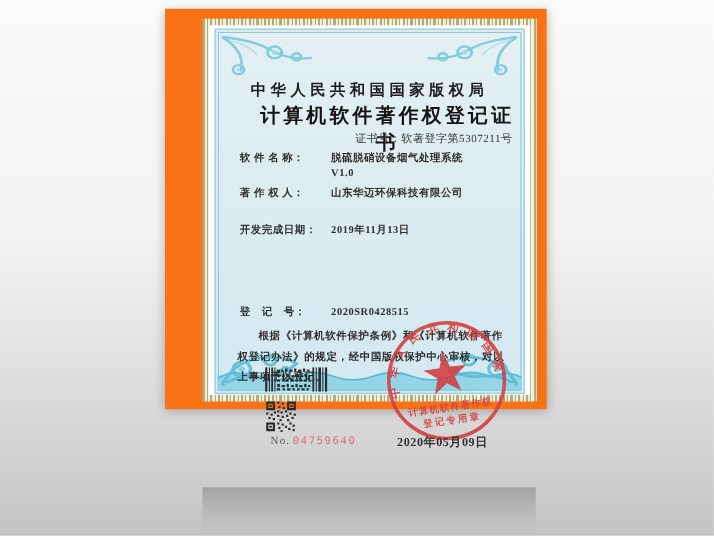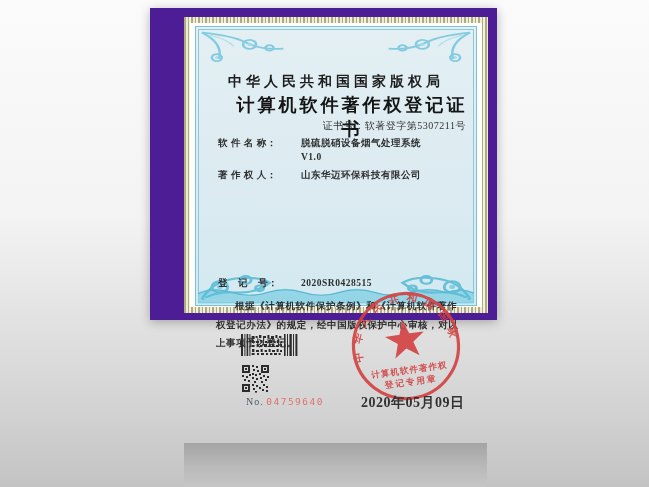--- a/index.html
+++ b/index.html
@@ -5,22 +5,22 @@
   * { margin:0; padding:0; box-sizing:border-box; }
   html,body { width:649px; height:487px; overflow:hidden; }
   body {
     font-family:"Liberation Serif","DejaVu Serif",serif;
     background:linear-gradient(180deg,#fbfbfb 0%,#f3f3f3 45%,#d2d2d2 85%,#c3c3c3 100%);
     position:relative;
   }
   .scene { position:absolute; inset:0; }
 
   .certificate {
-    position:absolute; left:150px; top:8px; width:347px; height:312px;
-    background:#4c1d95; box-shadow:0 2px 10px rgba(0,0,0,.28);
+    position:absolute; left:150px; top:8px; width:347px; height:364px;
+    background:#f97316; box-shadow:0 2px 10px rgba(0,0,0,.28);
   }
   .reflection {
     position:absolute; left:184px; top:443px; width:303px; height:44px;
     background:linear-gradient(180deg,#9e9e9e 0%,#b8b8b8 55%,#c6c6c6 100%);
     filter:blur(.4px); opacity:.85;
   }
   .tan-frame {
     position:absolute; left:34px; top:9px; right:9px; bottom:7px;
     background:repeating-linear-gradient(90deg,#aeab80 0 2px,#efecd6 2px 4px,#aeab80 4px 5px,#f4f1df 5px 7px);
   }
@@ -53,21 +53,21 @@
 
   .barcode { position:absolute; left:45px; top:306px; width:58px; height:24px; }
   .qrcode  { position:absolute; left:45px; top:337px; width:29px; height:29px; }
 
   .serial { position:absolute; left:30px; top:369px; font-size:10px; white-space:nowrap; }
   .serial .no-lab { color:#4a5a60; letter-spacing:1px;padding-left:20px; }
   .serial .no-num { color:#e0716c; letter-spacing:1.5px; font-family:"DejaVu Sans Mono",monospace; font-size:9.5px;margin-top:15px; }
 
   .seal { position:absolute; left:154px; top:263px; width:112px; height:112px; opacity:.9;
     transform:rotate(-8deg); }
-  .date { position:absolute; left:165px; top:367px; font-size:14px; font-weight:bold;
+  .date { position:absolute; left:165px; top:367px; font-size:11px; font-weight:bold;
     color:#323232; letter-spacing:.5px; z-index:5; }
 </style>
 </head>
 <body>
 
 <div class="scene">
   <div class="reflection"></div>
 
   <div class="certificate">
     <div class="tan-frame">
@@ -122,20 +122,23 @@
       </div>
 
       <div class="row" style="top:110px">
         <span class="lab">软 件 名 称：</span><span class="val">脱硫脱硝设备烟气处理系统</span>
       </div>
       <div class="row cont" style="top:124px">
         <span class="lab">软 件 名 称：</span><span class="val">V1.0</span>
       </div>
       <div class="row" style="top:142px">
         <span class="lab">著 作 权 人：</span><span class="val">山东华迈环保科技有限公司</span>
+      </div>
+      <div class="row" style="top:176px">
+        <span class="lab">开发完成日期：</span><span class="val">2019年11月13日</span>
       </div>
       <div class="row" style="top:250px">
         <span class="lab">登　记　号：</span><span class="val">2020SR0428515</span>
       </div>
 
       <div class="para">根据《计算机软件保护条例》和《计算机软件著作权登记办法》的规定，经中国版权保护中心审核，对以上事项予以登记。</div>
 
       <svg class="barcode" viewBox="0 0 58 24">
         <g fill="#2c2c2c">
           <rect x="0" y="1" width="2" height="22"></rect>

